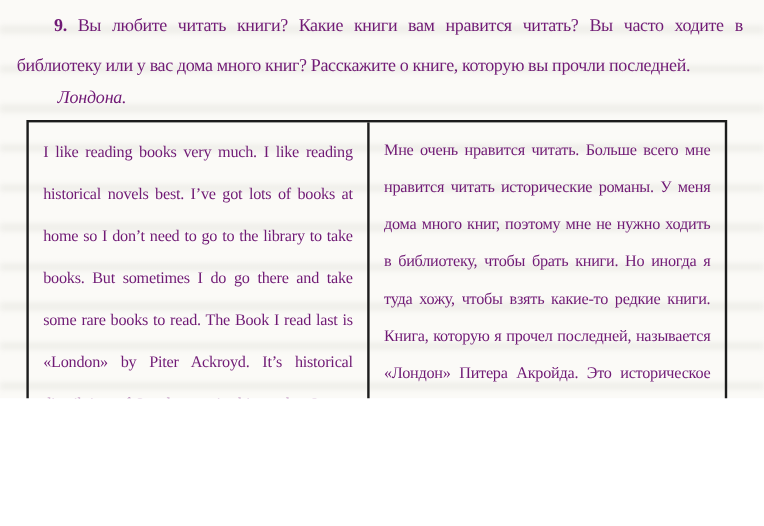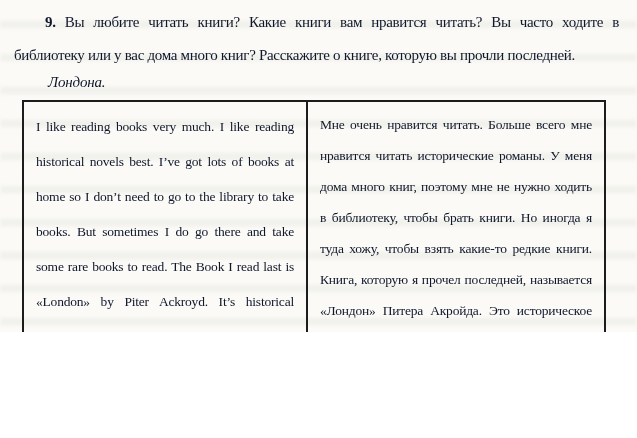--- a/index.html
+++ b/index.html
@@ -5,21 +5,21 @@
   html, body {
     margin: 0;
     padding: 0;
     background: #ffffff;
   }
   .page {
     position: relative;
     width: 637px;
     height: 332px;
     background: #fbfaf7;
-    color: #0f172a;
+    color: #701a75;
     font-family: "Liberation Serif", "DejaVu Serif", serif;
     overflow: hidden;
   }
   
   .page::before {
     content: "";
     position: absolute;
     inset: 0;
     background: repeating-linear-gradient(
       180deg,

